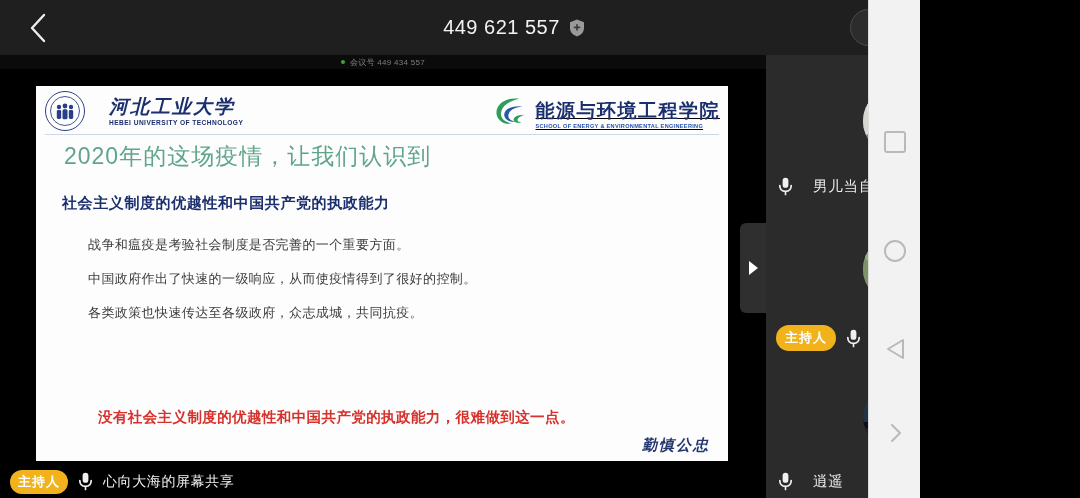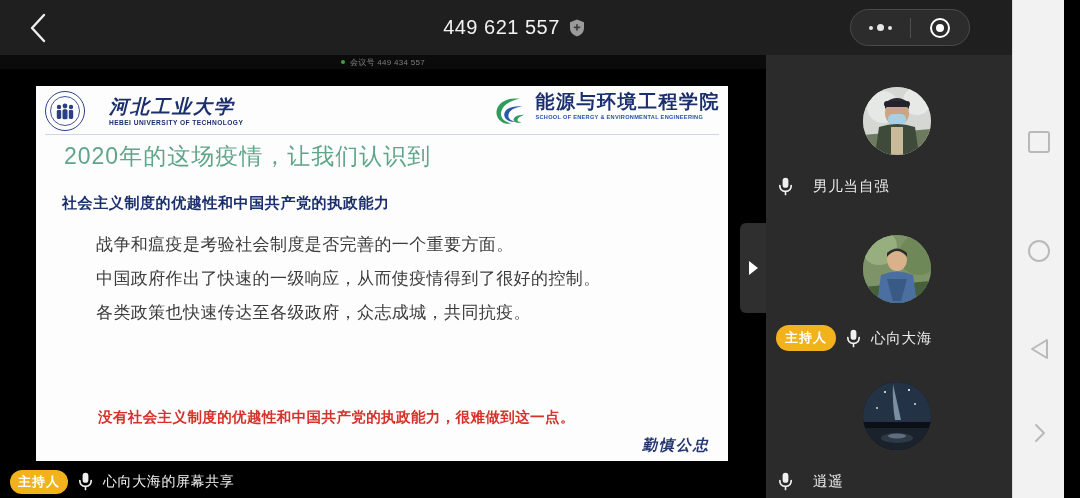--- a/index.html
+++ b/index.html
@@ -2,21 +2,21 @@
 <html><head>
 <meta charset="utf-8">
 <style>
   * { margin:0; padding:0; box-sizing:border-box; }
   html,body {
     width:1080px; height:498px; overflow:hidden;
     background:#000;
     font-family:"Liberation Sans","DejaVu Sans",sans-serif;
   }
   .app {
-    position:relative; width:1064px; height:498px;
+    position:relative; width:920px; height:498px;
     background:#86efac; overflow:hidden;
   }
 
   
   .androidnav{
     position:absolute; right:0; top:0; width:52px; height:498px;
     background:#f2f2f2; border-left:1px solid #dcdcdc;
     display:flex; flex-direction:column; align-items:center;
     justify-content:flex-start; z-index:40;
   }
@@ -85,39 +85,39 @@
   .seal{ width:40px; height:40px; border-radius:50%; border:1.4px solid #2a3f87;
          position:relative; flex:0 0 auto; background:#fff; }
   .seal::after{ content:""; position:absolute; left:4px; top:4px; right:4px; bottom:4px;
          border-radius:50%; border:1px solid #42549a; }
   .seal .fig{ position:absolute; left:50%; top:52%; transform:translate(-50%,-50%); }
   .uni-name{ display:flex; flex-direction:column; line-height:1; padding-top:2px; }
   .uni-cn{ color:#1b2f6e; font-size:19px; font-weight:700; letter-spacing:2px;
            font-family:"DejaVu Serif",serif; font-style:italic; }
   .uni-en{ color:#1b2f6e; font-size:6.6px; font-weight:700; letter-spacing:.45px; margin-top:4px; }
 
-  .logo-right{ position:absolute; right:8px; top:6px; display:flex; align-items:flex-start; gap:7px; }
+  .logo-right{ position:absolute; right:8px; top:6px; display:flex; align-items:flex-end; gap:7px;text-decoration:underline; }
   .swirl{ width:38px; height:38px; flex:0 0 auto; }
   .sch-name{ display:flex; flex-direction:column; line-height:1; }
   .sch-cn{ color:#1b2f6e; font-size:19px; font-weight:700; letter-spacing:1.5px; }
   .sch-en{ color:#2452a8; font-size:5.6px; font-weight:700; letter-spacing:.3px; margin-top:4px; }
 
   .rule{ position:absolute; left:9px; right:9px; top:48px; height:1px; background:#cfd6e6; }
 
   .slide-title{
     position:absolute; left:28px; top:55px;
     color:#5fa58a; font-size:23px; letter-spacing:1px; font-weight:400;
   }
   .slide-sub{
     position:absolute; left:26px; top:108px;
     color:#1b2f6e; font-size:15px; font-weight:700; letter-spacing:.6px;text-align:center;
   }
   .body-lines{ position:absolute; left:26px; top:142px; right:22px; }
   .bline{
-    color:#3c3c3c; font-size:17px; line-height:34px; letter-spacing:.4px;
+    color:#3c3c3c; font-size:13px; line-height:34px; letter-spacing:.4px;
     text-indent:2em;
   }
   .bline.wrap{ text-indent:2em; }
   .redline{
     position:absolute; left:62px; top:322px;
     color:#d6312b; font-size:14.5px; font-weight:700; letter-spacing:.4px;
   }
   .motto{
     position:absolute; right:18px; bottom:6px;
     color:#24386f; font-size:15px; font-weight:700; letter-spacing:2px;

